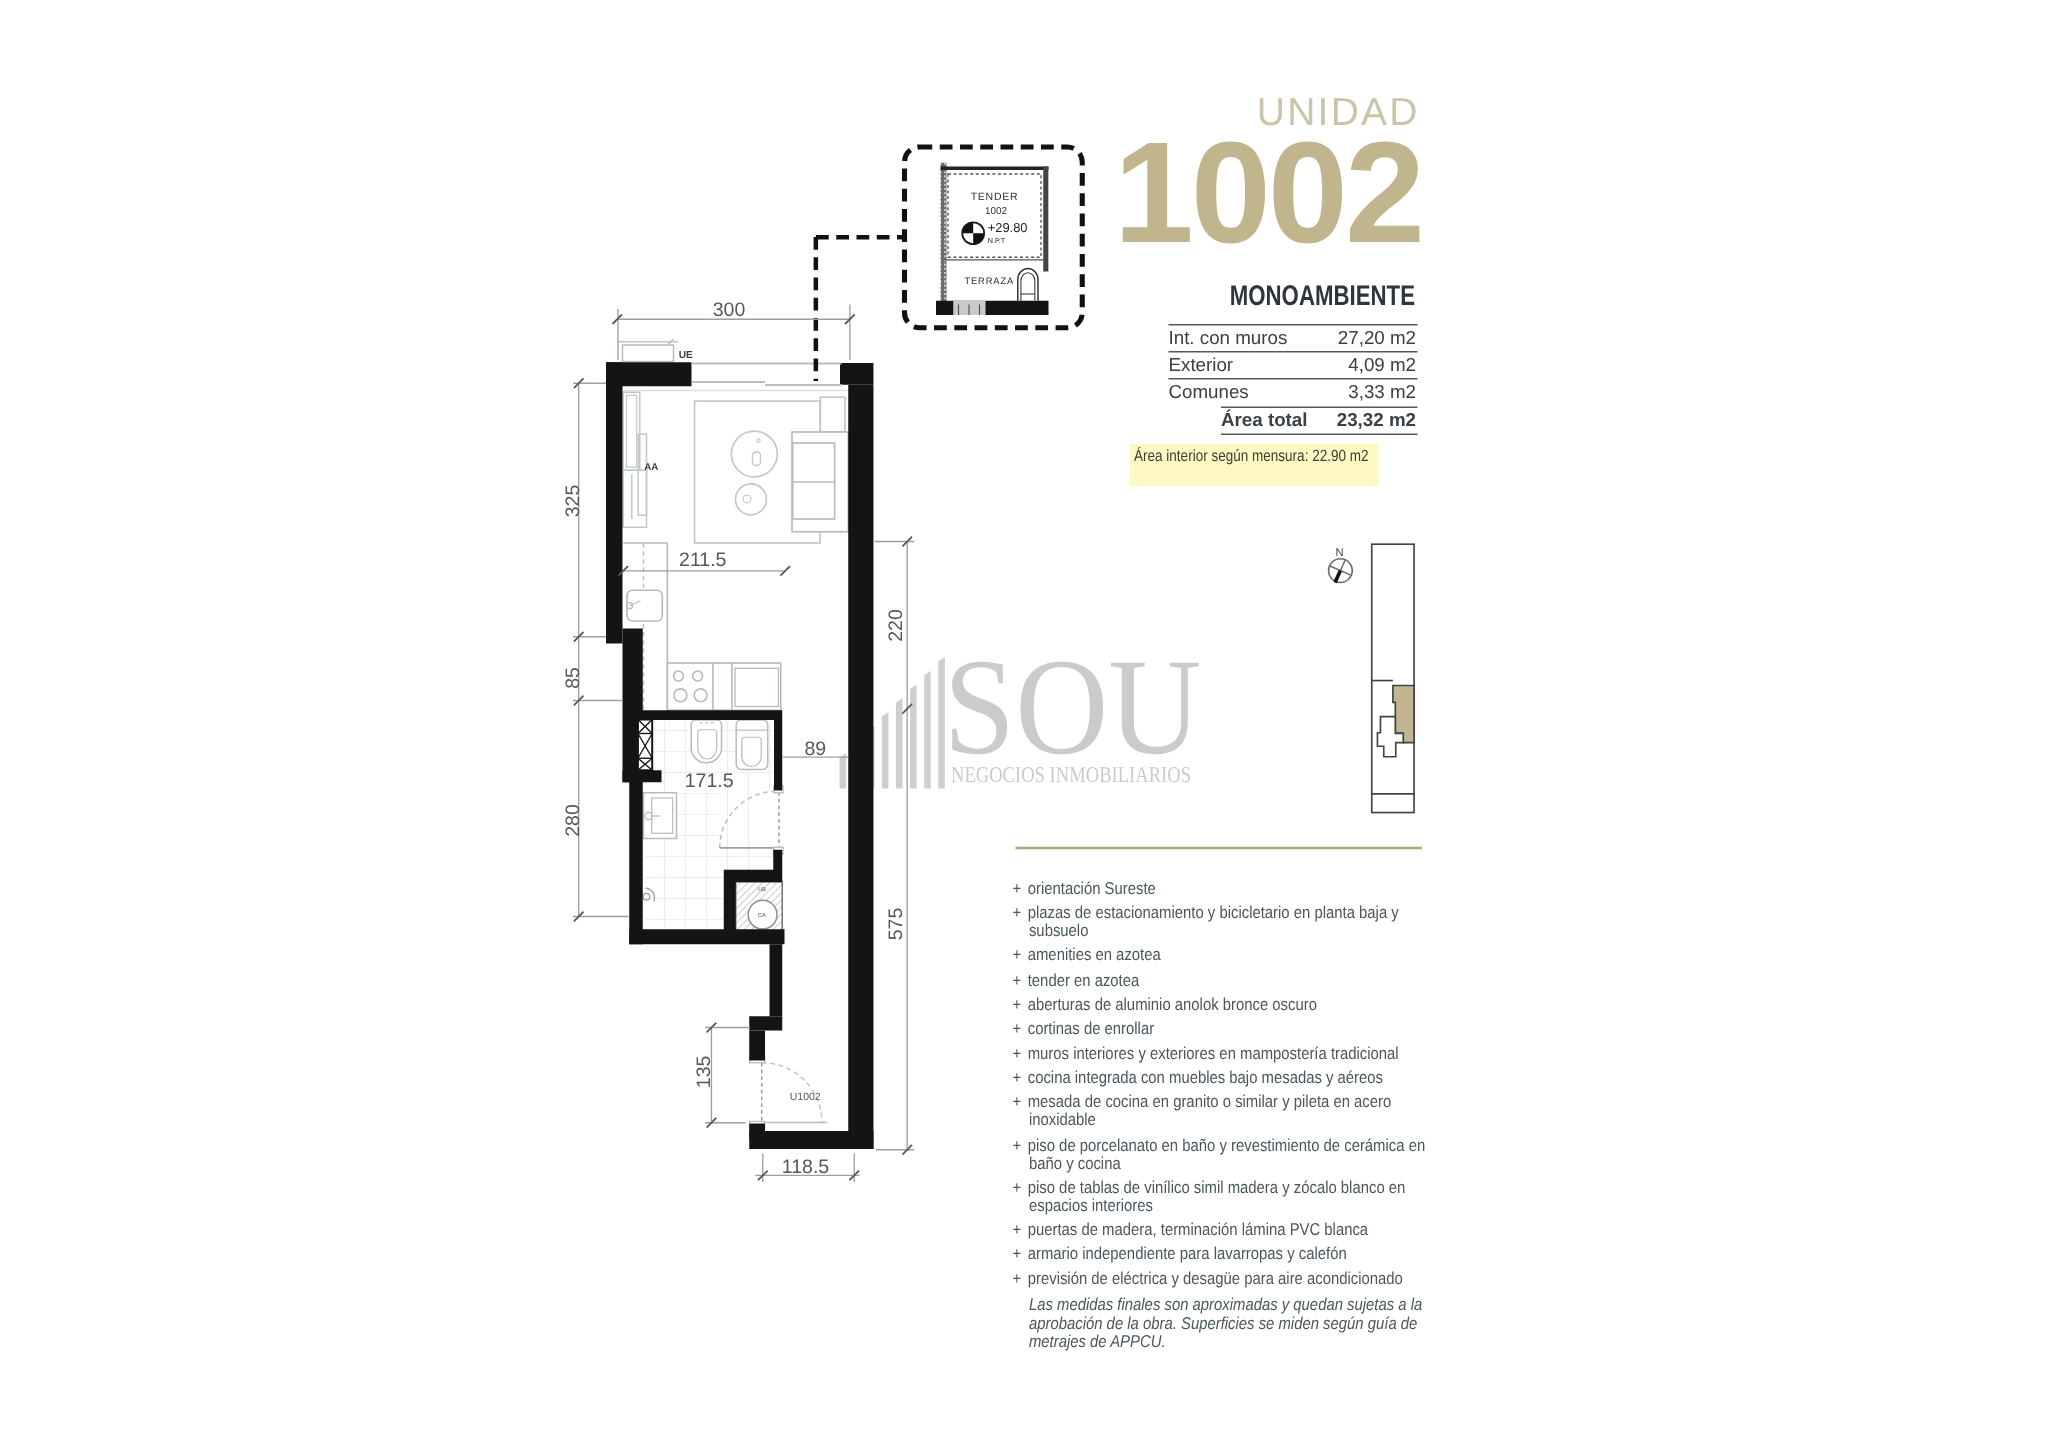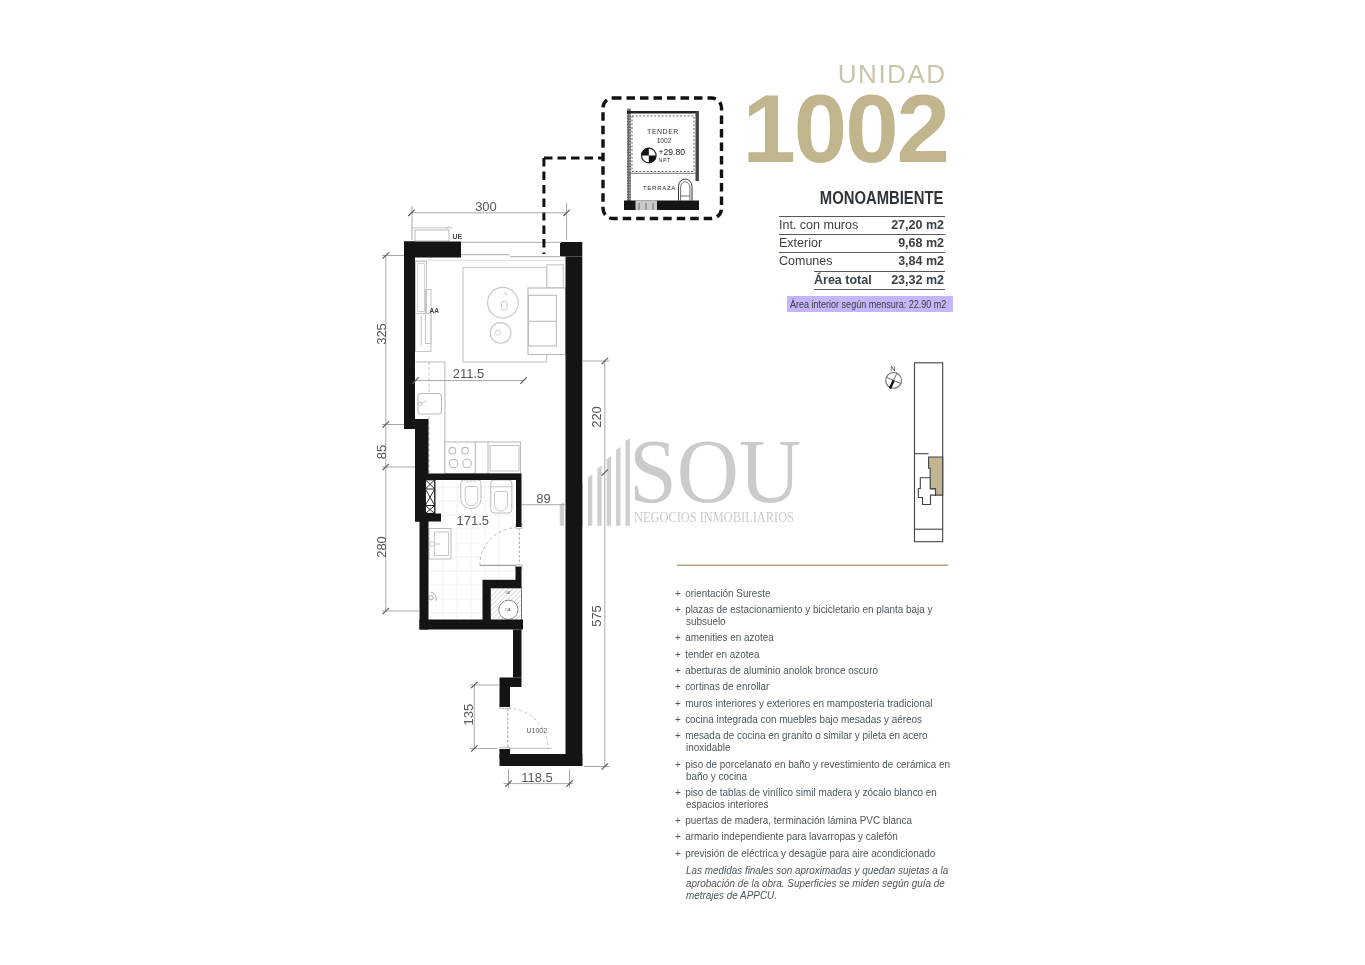--- a/index.html
+++ b/index.html
@@ -3,22 +3,22 @@
 <style>
 html,body{margin:0;padding:0;background:#fff;}
 #page{position:relative;width:1365px;height:965px;background:#fff;overflow:hidden;font-family:"Liberation Sans",sans-serif;}
 .abs{position:absolute;}
 #unidad{right:418.5px;top:59px;font-size:26px;letter-spacing:1.5px;color:#ccc4a9;}
 #num1002{right:417px;top:73.5px;font-size:96px;letter-spacing:-2px;color:#c0b58c;font-weight:bold;}
 #mono{right:422px;top:187px;font-size:19px;font-weight:bold;color:#2f353b;transform:scaleX(0.78);transform-origin:100% 50%;}
 #tbl{left:779px;top:216px;width:166px;font-size:12.5px;color:#3a4046;}
 #tbl .row{border-top:1px solid #54585c;height:17.2px;line-height:17.4px;position:relative;}
 #tbl .row.last{border-bottom:1px solid #54585c;margin-left:35px;}
-#tbl .r{position:absolute;right:1px;top:0;font-weight:bold;}
-#tanbox{left:787px;top:296px;width:166px;height:16px;background:#c4b5fd;color:#3a3e35;font-size:10.8px;}
+#tbl .r{position:absolute;right:1px;top:0;}
+#tanbox{left:753px;top:296px;width:166px;height:28px;background:#fef9c3;color:#3a3e35;font-size:10.8px;}
 #tanbox span{position:absolute;left:3px;top:0;line-height:16px;white-space:nowrap;transform:scaleX(0.835);transform-origin:0 0;}
 #feat{left:675px;top:587.7px;width:330px;font-size:11.4px;line-height:11.9px;color:#4c565b;transform:scaleX(0.87);transform-origin:0 0;white-space:nowrap;}
 #feat .it{margin:0 0 4.45px 0;padding-left:12.6px;text-indent:-12.6px;}
 #feat .it b{font-weight:normal;padding-right:5px;}
 #feat .disc{font-style:italic;padding-left:12.6px;line-height:12.6px;margin-top:1px;}
 </style></head>
 <body>
 <div id="page">
 <svg class="abs" style="left:0;top:0" width="1365" height="965" viewBox="0 0 1365 965">
 <defs>
@@ -277,22 +277,22 @@
 </g>
 
 <line x1="677" y1="565.3" x2="948" y2="565.3" stroke="#b2a67e" stroke-width="1.6"></line>
 </svg>
 
 <div class="abs" id="unidad">UNIDAD</div>
 <div class="abs" id="num1002">1002</div>
 <div class="abs" id="mono">MONOAMBIENTE</div>
 <div class="abs" id="tbl">
 <div class="row">Int. con muros<span class="r">27,20 m2</span></div>
-<div class="row">Exterior<span class="r">9,68 m2</span></div>
-<div class="row">Comunes<span class="r">3,84 m2</span></div>
+<div class="row">Exterior<span class="r">4,09 m2</span></div>
+<div class="row">Comunes<span class="r">3,33 m2</span></div>
 <div class="row last" style="font-weight:bold">Área total<span class="r">23,32 m2</span></div>
 </div>
 <div class="abs" id="tanbox">
       <span>Área interior según mensura: 22.90 m2</span>
     </div>
 <div class="abs" id="feat">
 <div class="it"><b>+</b>orientación Sureste</div>
 <div class="it"><b>+</b>plazas de estacionamiento y bicicletario en planta baja y<br>subsuelo</div>
 <div class="it"><b>+</b>amenities en azotea</div>
 <div class="it"><b>+</b>tender en azotea</div>

